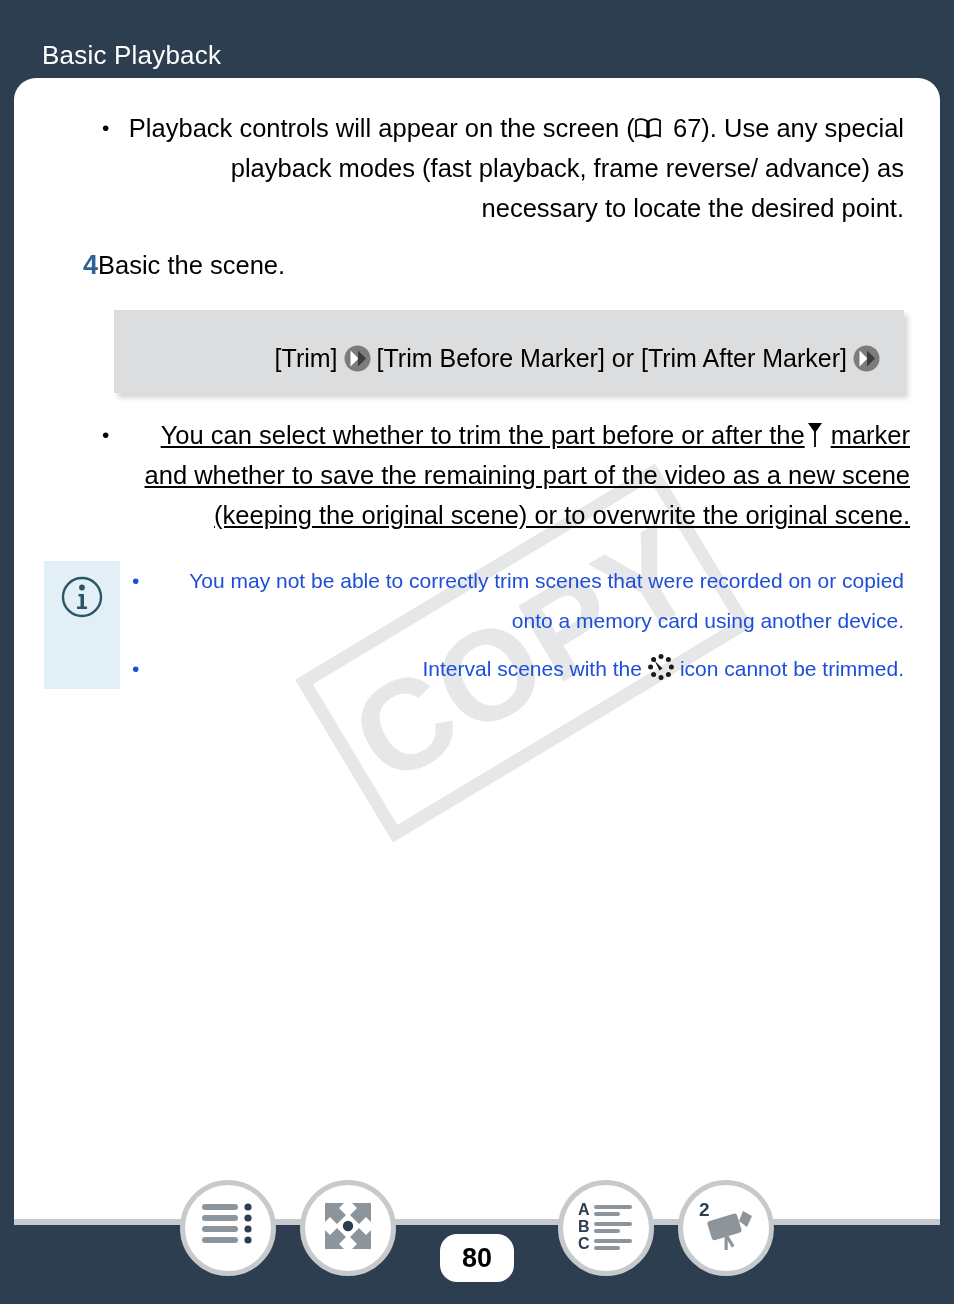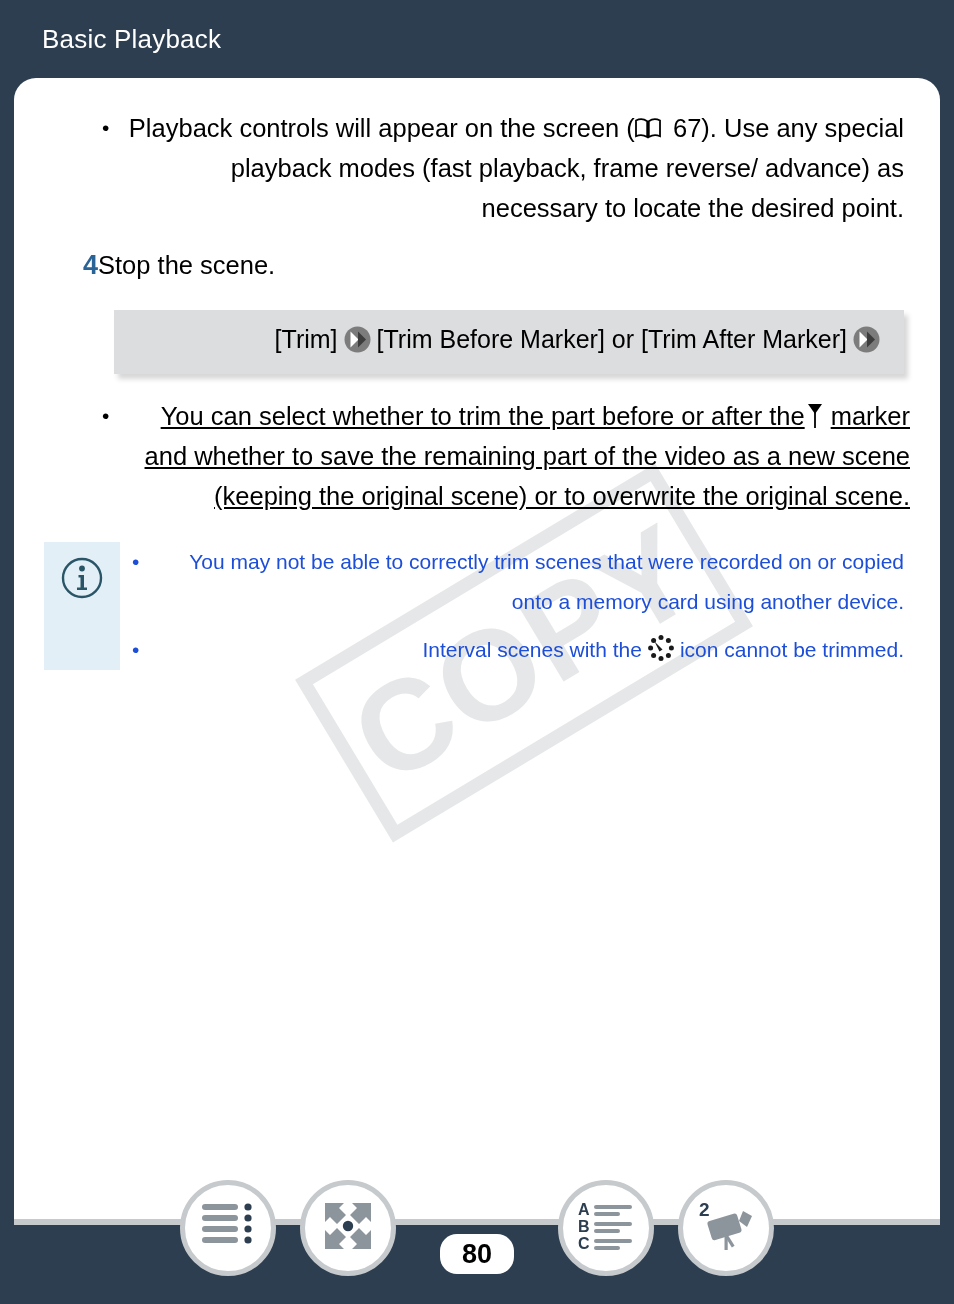--- a/index.html
+++ b/index.html
@@ -11,21 +11,21 @@
     height: 1304px;
     background: #2d3e50;
     font-family: "Liberation Sans", sans-serif;
     overflow: hidden;
     position: relative;
   }
 
   
   .header {
     position: absolute;
-    top: 0; left: 0;
+    top: 16px; left: 0;
     width: 954px;
     height: 78px;
     display: flex;
     align-items: center;
   }
   .header-title {
     color: #ffffff;
     font-size: 26px;
     font-weight: 400;
     margin-left: 42px;
@@ -122,21 +122,21 @@
   .step-text {
     font-size: 25.5px;
     line-height: 38px;
     color: #000000;
   }
 
   
   .menu-box {
     margin: 26px 36px 0 100px;
     background: #dcdddf;
-    padding: 9px 18px 14px 14px;
+    padding: 28px 18px 14px 14px;
     box-shadow: 4px 5px 5px rgba(0,0,0,0.16);
     font-size: 25px;
     line-height: 41px;
     color: #000000;
   }
   .menu-line { white-space: nowrap; }
 
   
   .chev {
     display: inline-block;
@@ -250,21 +250,21 @@
     box-sizing: border-box;
     display: flex;
     align-items: center;
     justify-content: center;
     margin: 0 12px;
   }
   .page-pill {
     background: #ffffff;
     border-radius: 17px;
     width: 74px;
-    height: 40px;
+    height: 48px;
     display: flex;
     align-items: center;
     justify-content: center;
     font-size: 27px;
     font-weight: bold;
     color: #000;
     margin: 22px 32px 0 32px;
     align-self: flex-start;
     position: relative;
     top: 44px;
@@ -290,21 +290,21 @@
         <li class="bullet-item">
           <span>Playback controls will appear on the screen (</span><span class="book-icon"><svg viewBox="0 0 26 21" width="26" height="21">
                 <path d="M1 2.5 C4.5 0.8 9 1 12.2 3.2 L12.2 19 C9 17 4.5 16.6 1 18.2 Z" fill="none" stroke="#000" stroke-width="1.8"></path>
                 <path d="M25 2.5 C21.5 0.8 17 1 13.8 3.2 L13.8 19 C17 17 21.5 16.6 25 18.2 Z" fill="none" stroke="#000" stroke-width="1.8"></path>
               </svg></span><span> 67). Use any special playback modes (fast playback, frame reverse/ advance) as necessary to locate the desired point.</span>
         </li>
       </ul>
 
       <div class="step-row">
         <div class="step-number">4</div>
-        <div class="step-text">Stop the scene.</div>
+        <div class="step-text">Basic the scene.</div>
       </div>
 
       <div class="menu-box">
         <div class="menu-line">
           <span>[Trim]</span><span class="chev"><svg viewBox="0 0 27 27" width="27" height="27">
                 <circle cx="13.5" cy="13.5" r="13" fill="#7c7c7c"></circle>
                 <path d="M6.5 5.5 L14.5 13.5 L6.5 21.5 Z" fill="#ffffff"></path>
                 <path d="M14 5.5 L22 13.5 L14 21.5 Z" fill="#3d3d3d"></path>
               </svg></span><span>[Trim Before Marker] or [Trim After Marker]</span><span class="chev"><svg viewBox="0 0 27 27" width="27" height="27">
                 <circle cx="13.5" cy="13.5" r="13" fill="#7c7c7c"></circle>

